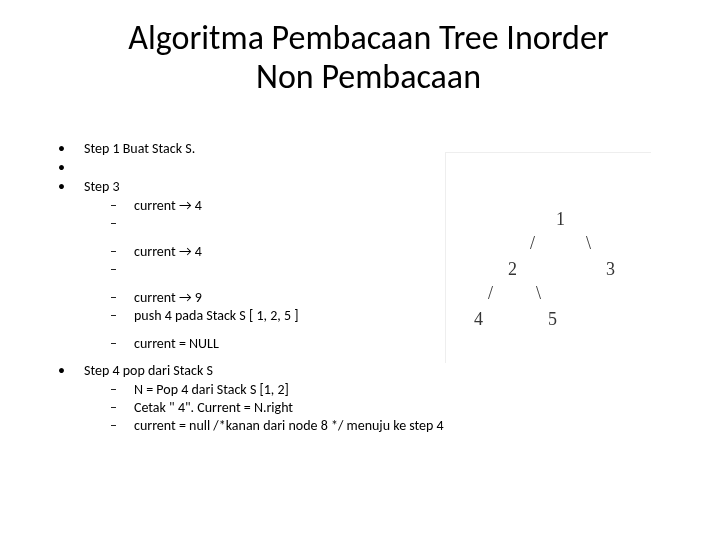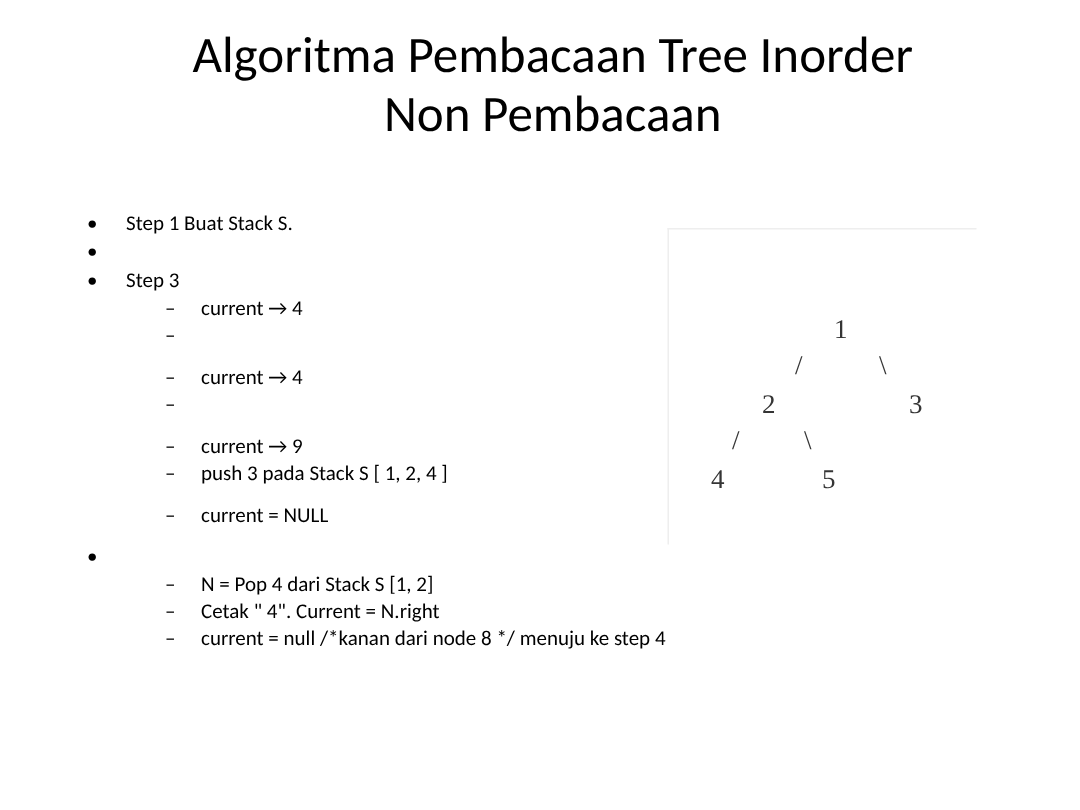--- a/index.html
+++ b/index.html
@@ -112,31 +112,32 @@
     <div class="sub-row">
       <span class="dash">–</span>
     </div>
     <div style="height:10px"></div>
     <div class="sub-row">
       <span class="dash">–</span>
       <span>current  → 9</span>
     </div>
     <div class="sub-row">
       <span class="dash">–</span>
-      <span>push 3 pada Stack S [ 1, 2, 4 ]</span>
+      <span>push 4 pada Stack S [ 1, 2, 5 ]</span>
     </div>
     <div style="height:10px"></div>
     <div class="sub-row">
       <span class="dash">–</span>
       <span>current = NULL</span>
     </div>
   </div>
 
   <div class="bullet-row">
     <span class="bullet-dot">•</span>
+    <span>Step 4 pop dari Stack S</span>
   </div>
 
   <div class="sub-list">
     <div class="sub-row">
       <span class="dash">–</span>
       <span>N = Pop 4 dari Stack S [1, 2]</span>
     </div>
     <div class="sub-row">
       <span class="dash">–</span>
       <span>Cetak " 4". Current = N.right</span>

